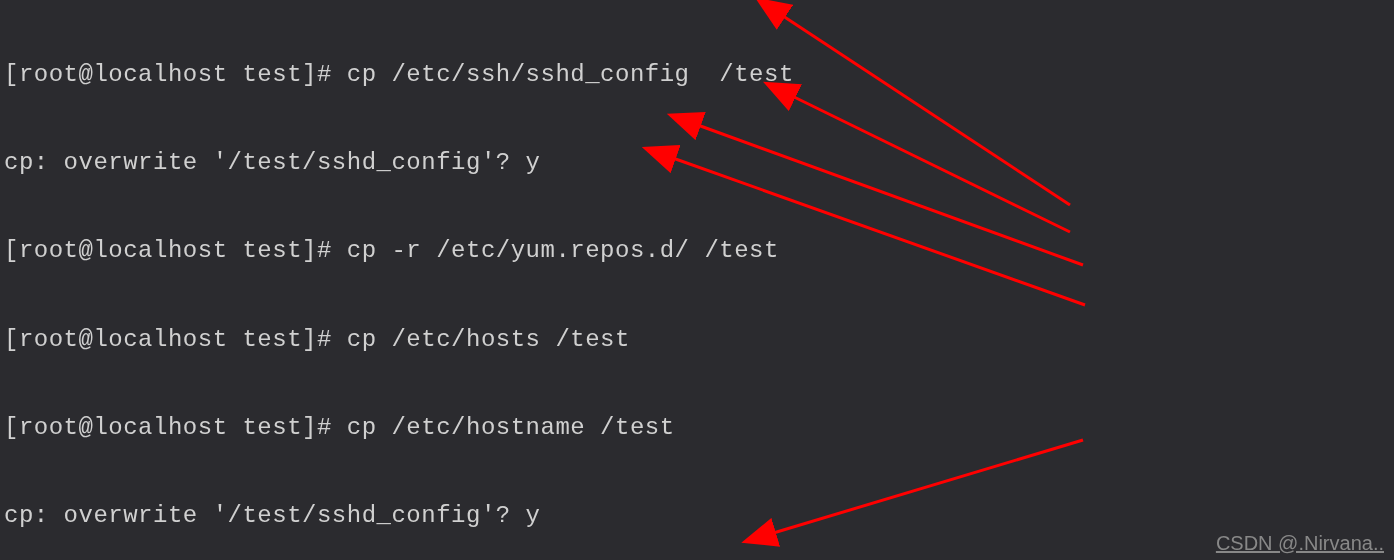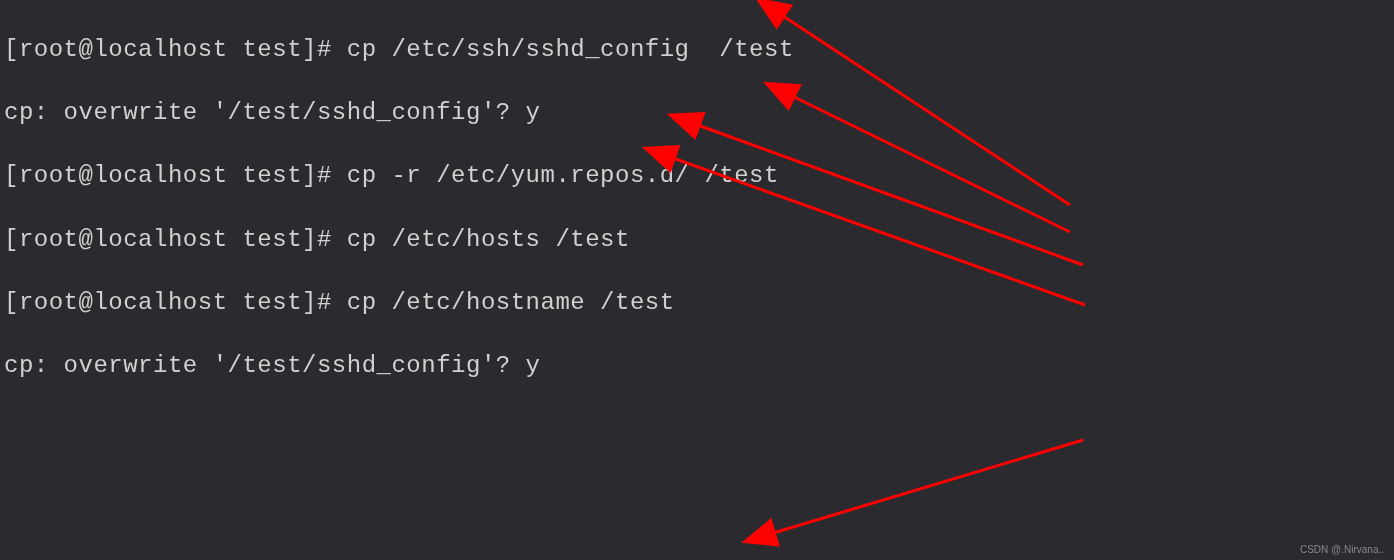--- a/index.html
+++ b/index.html
@@ -18,29 +18,31 @@
       position: relative;
       letter-spacing: 0.5px;
       line-height: 1.32;
     }
     .terminal {
       padding: 2px 4px;
       white-space: pre;
     }
     .line {
       display: block;
+      margin-top: 25px;
     }
     .watermark {
       position: absolute;
       bottom: 4px;
       right: 10px;
-      font-size: 10px;
+      font-size: 20px;
       color: #888;
       font-family: Arial, sans-serif;
       letter-spacing: 0;
+      text-decoration: underline;
     }
     .arrows {
       position: absolute;
       top: 0;
       left: 0;
       width: 1394px;
       height: 560px;
       pointer-events: none;
     }
   </style>

